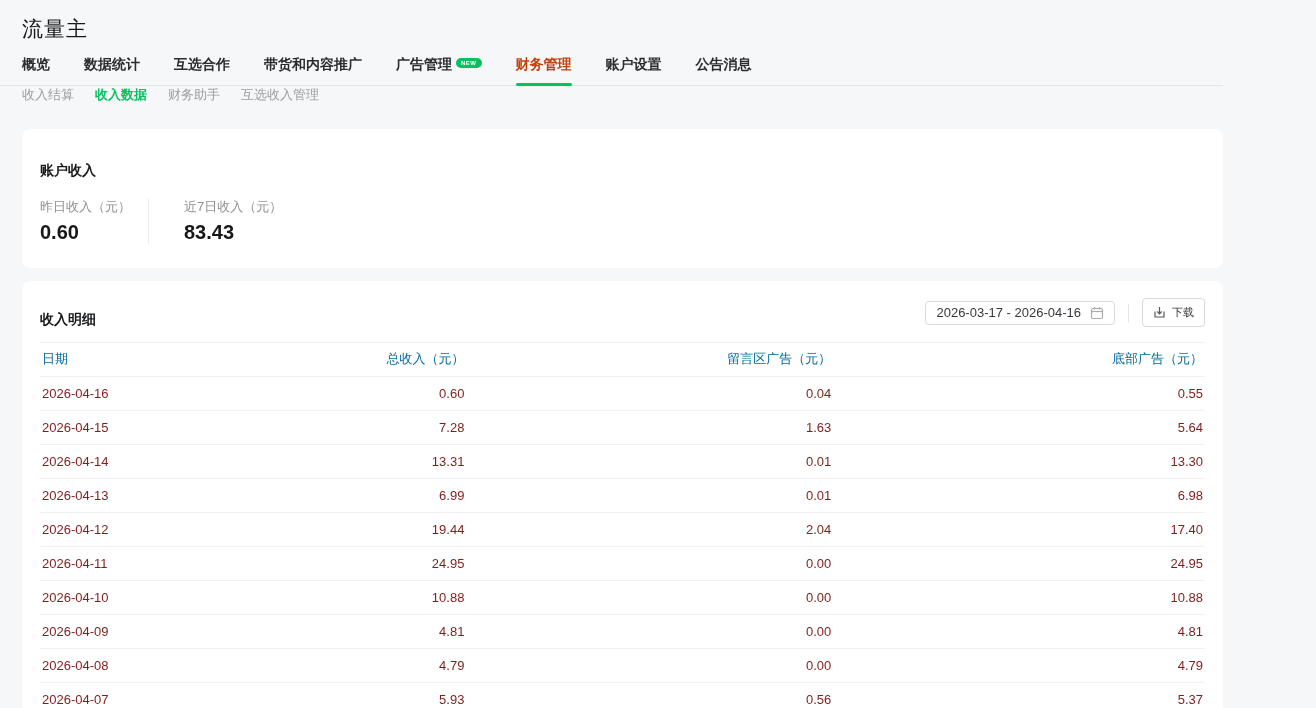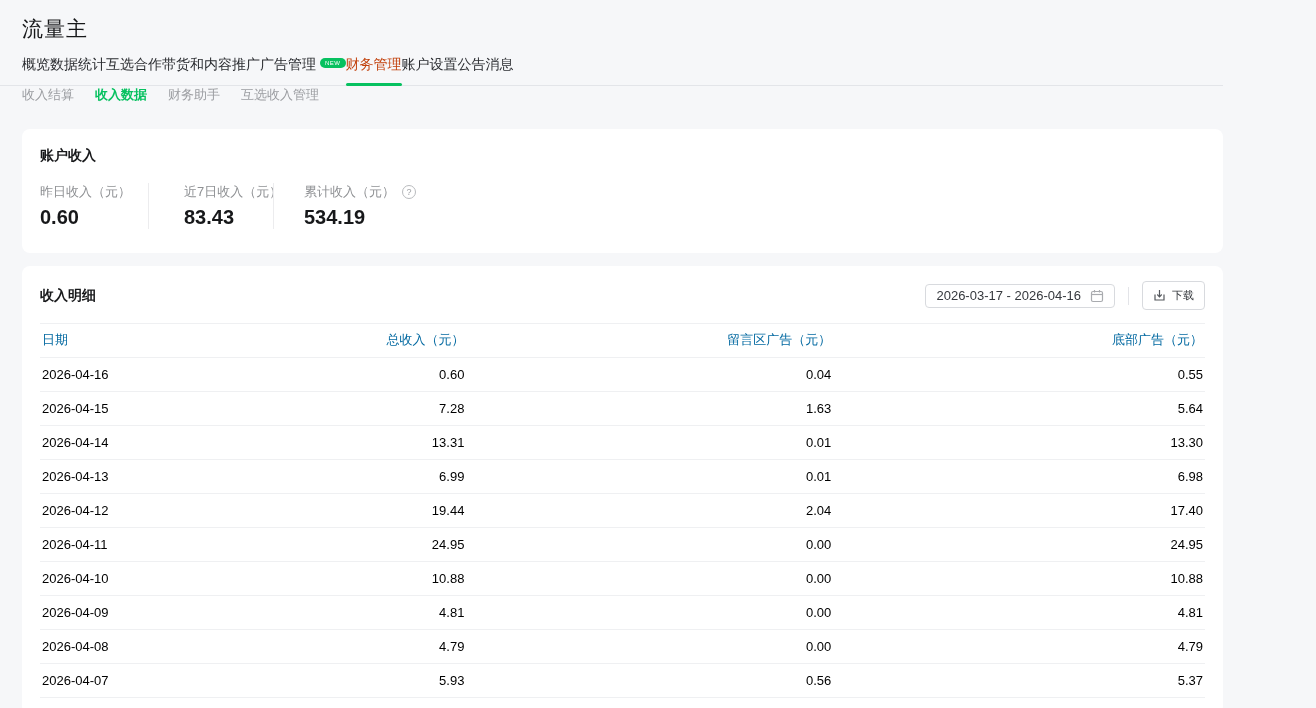--- a/index.html
+++ b/index.html
@@ -17,21 +17,22 @@
     color:#17181a;
     letter-spacing:1px;
   }
   
   .tabbar {
     margin-top:13px;
     width:1223px;
     padding-left:22px;
     border-bottom:1px solid #e3e5e9;
     display:flex;
-    gap:0;
+    gap:34px;
+    font-weight:bold;
   }
   .tab {
     font-size:14px;
     color:#2a2c30;
     padding-bottom:11px;
     position:relative;
     cursor:pointer;
     display:flex;
     align-items:flex-start;
     gap:4px;
@@ -69,21 +70,21 @@
   .subtab { cursor:pointer; white-space:nowrap; }
   .subtab.active { color:#07c160; font-weight:bold; }
   
   .card {
     background:#fff;
     border-radius:8px;
     margin-left:22px;
     width:1201px;
   }
   .card-income { margin-top:25px; padding:18px 18px 24px; }
-  .card-title { font-size:14px; font-weight:bold; color:#17181a; }
+  .card-title { font-size:14px; font-weight:bold; color:#17181a;margin-top:15px; }
   .stats { display:flex; margin-top:18px; }
   .stat { padding-right:0; }
   .stat-1 { width:108px; }
   .stat-2 { width:125px; border-left:1px solid #ececee; padding-left:35px; }
   .stat-3 { border-left:1px solid #ececee; padding-left:30px; }
   .stat-label {
     font-size:13px;
     color:#8f9194;
     display:flex;
     align-items:center;
@@ -151,21 +152,21 @@
     text-align:right;
     padding:7px 2px 8px;
     border-top:1px solid #eff0f2;
     border-bottom:1px solid #eff0f2;
     white-space:nowrap;
   }
   thead th:first-child { text-align:left; }
   tbody td {
     padding:9px 2px;
     border-bottom:1px solid #eff0f2;
-    color:#000000;
+    color:#7f1d1d;
     text-align:right;
   }
   tbody td:first-child { text-align:left; }
   .icon-svg { display:block; }
 </style>
 </head>
 <body>
 
 <div class="page-title">流量主</div>
 
@@ -207,27 +208,20 @@
 <div class="card card-income">
   <div class="card-title">账户收入</div>
   <div class="stats">
     <div class="stat stat-1">
       <div class="stat-label">昨日收入（元）</div>
       <div class="stat-value">0.60</div>
     </div>
     <div class="stat stat-2">
       <div class="stat-label">近7日收入（元）</div>
       <div class="stat-value">83.43</div>
-    </div>
-    <div class="stat stat-3">
-      <div class="stat-label">
-        <span>累计收入（元）</span>
-        <span class="help-icon">?</span>
-      </div>
-      <div class="stat-value">534.19</div>
     </div>
   </div>
 </div>
 
 <div class="card card-detail">
   <div class="detail-header">
     <div class="card-title">收入明细</div>
     <div class="header-controls">
       <div class="date-control">
         <span>2026-03-17 - 2026-04-16</span>

